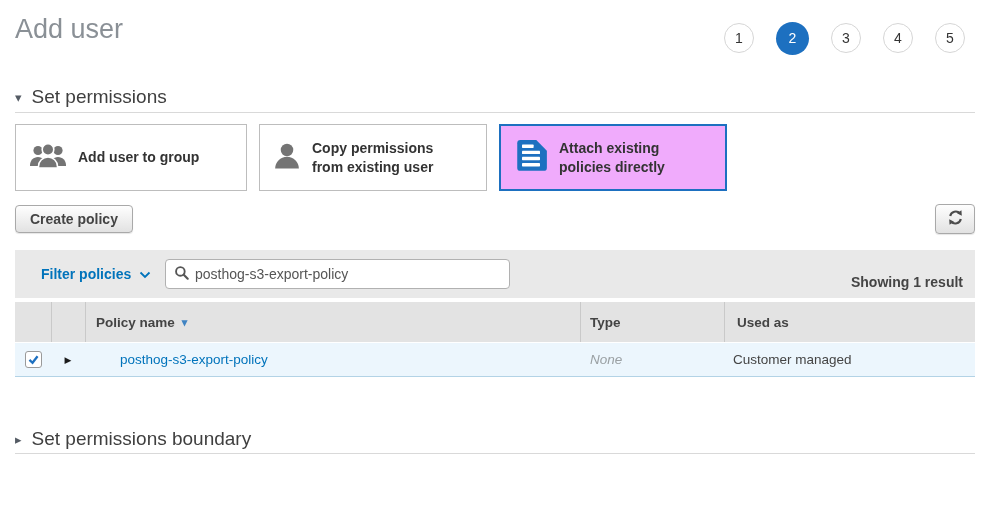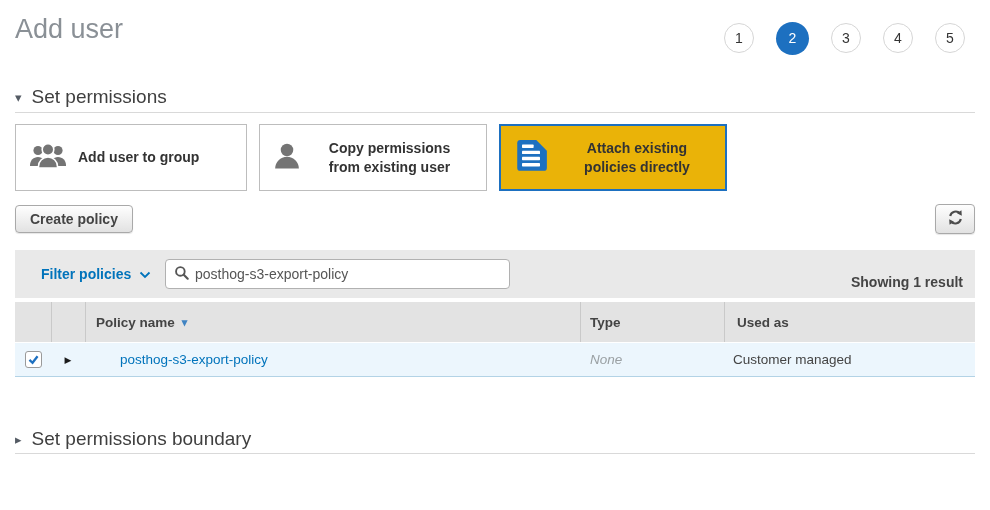--- a/index.html
+++ b/index.html
@@ -23,22 +23,22 @@
   .sh-permissions { top:86px; }
   .sh-boundary { top:428px; }
   .rule { position:absolute; left:15px; width:960px; border-top:1px solid #d9d9d9; }
   .rule-1 { top:112px; }
   .rule-2 { top:453px; }
 
   
   .cards { position:absolute; left:15px; top:124px; display:flex; gap:12px;font-weight:bold; }
   .card { width:232px; height:67px; border:1px solid #bdbdbd; background:#fff;
           display:flex; align-items:center; gap:10px; padding:0 10px 0 12px; cursor:pointer; }
-  .card.c2, .card.c3 { width:228px;text-align:center; }
-  .card.selected { border:2px solid #1d70c0; background:#eab308; }
+  .card.c2, .card.c3 { width:228px; }
+  .card.selected { border:2px solid #1d70c0; background:#f0abfc; }
   .card .label { font-size:14px; color:#333; line-height:1.3; }
   .card.c2 .label { max-width:155px; }
   .card.c3 .label { max-width:160px; }
   .gicon { flex:0 0 auto; }
 
   
   .btn { position:absolute; border:1px solid #a9a9a9; border-radius:4px;
          background:linear-gradient(#fefefe,#e2e2e2); box-shadow:0 1px 1px rgba(0,0,0,.10);
          font-family:"Liberation Sans",sans-serif; cursor:pointer; }
   .btn-create { left:15px; top:205px; height:28px; padding:0 14px; font-size:14px; font-weight:bold; color:#444; }

